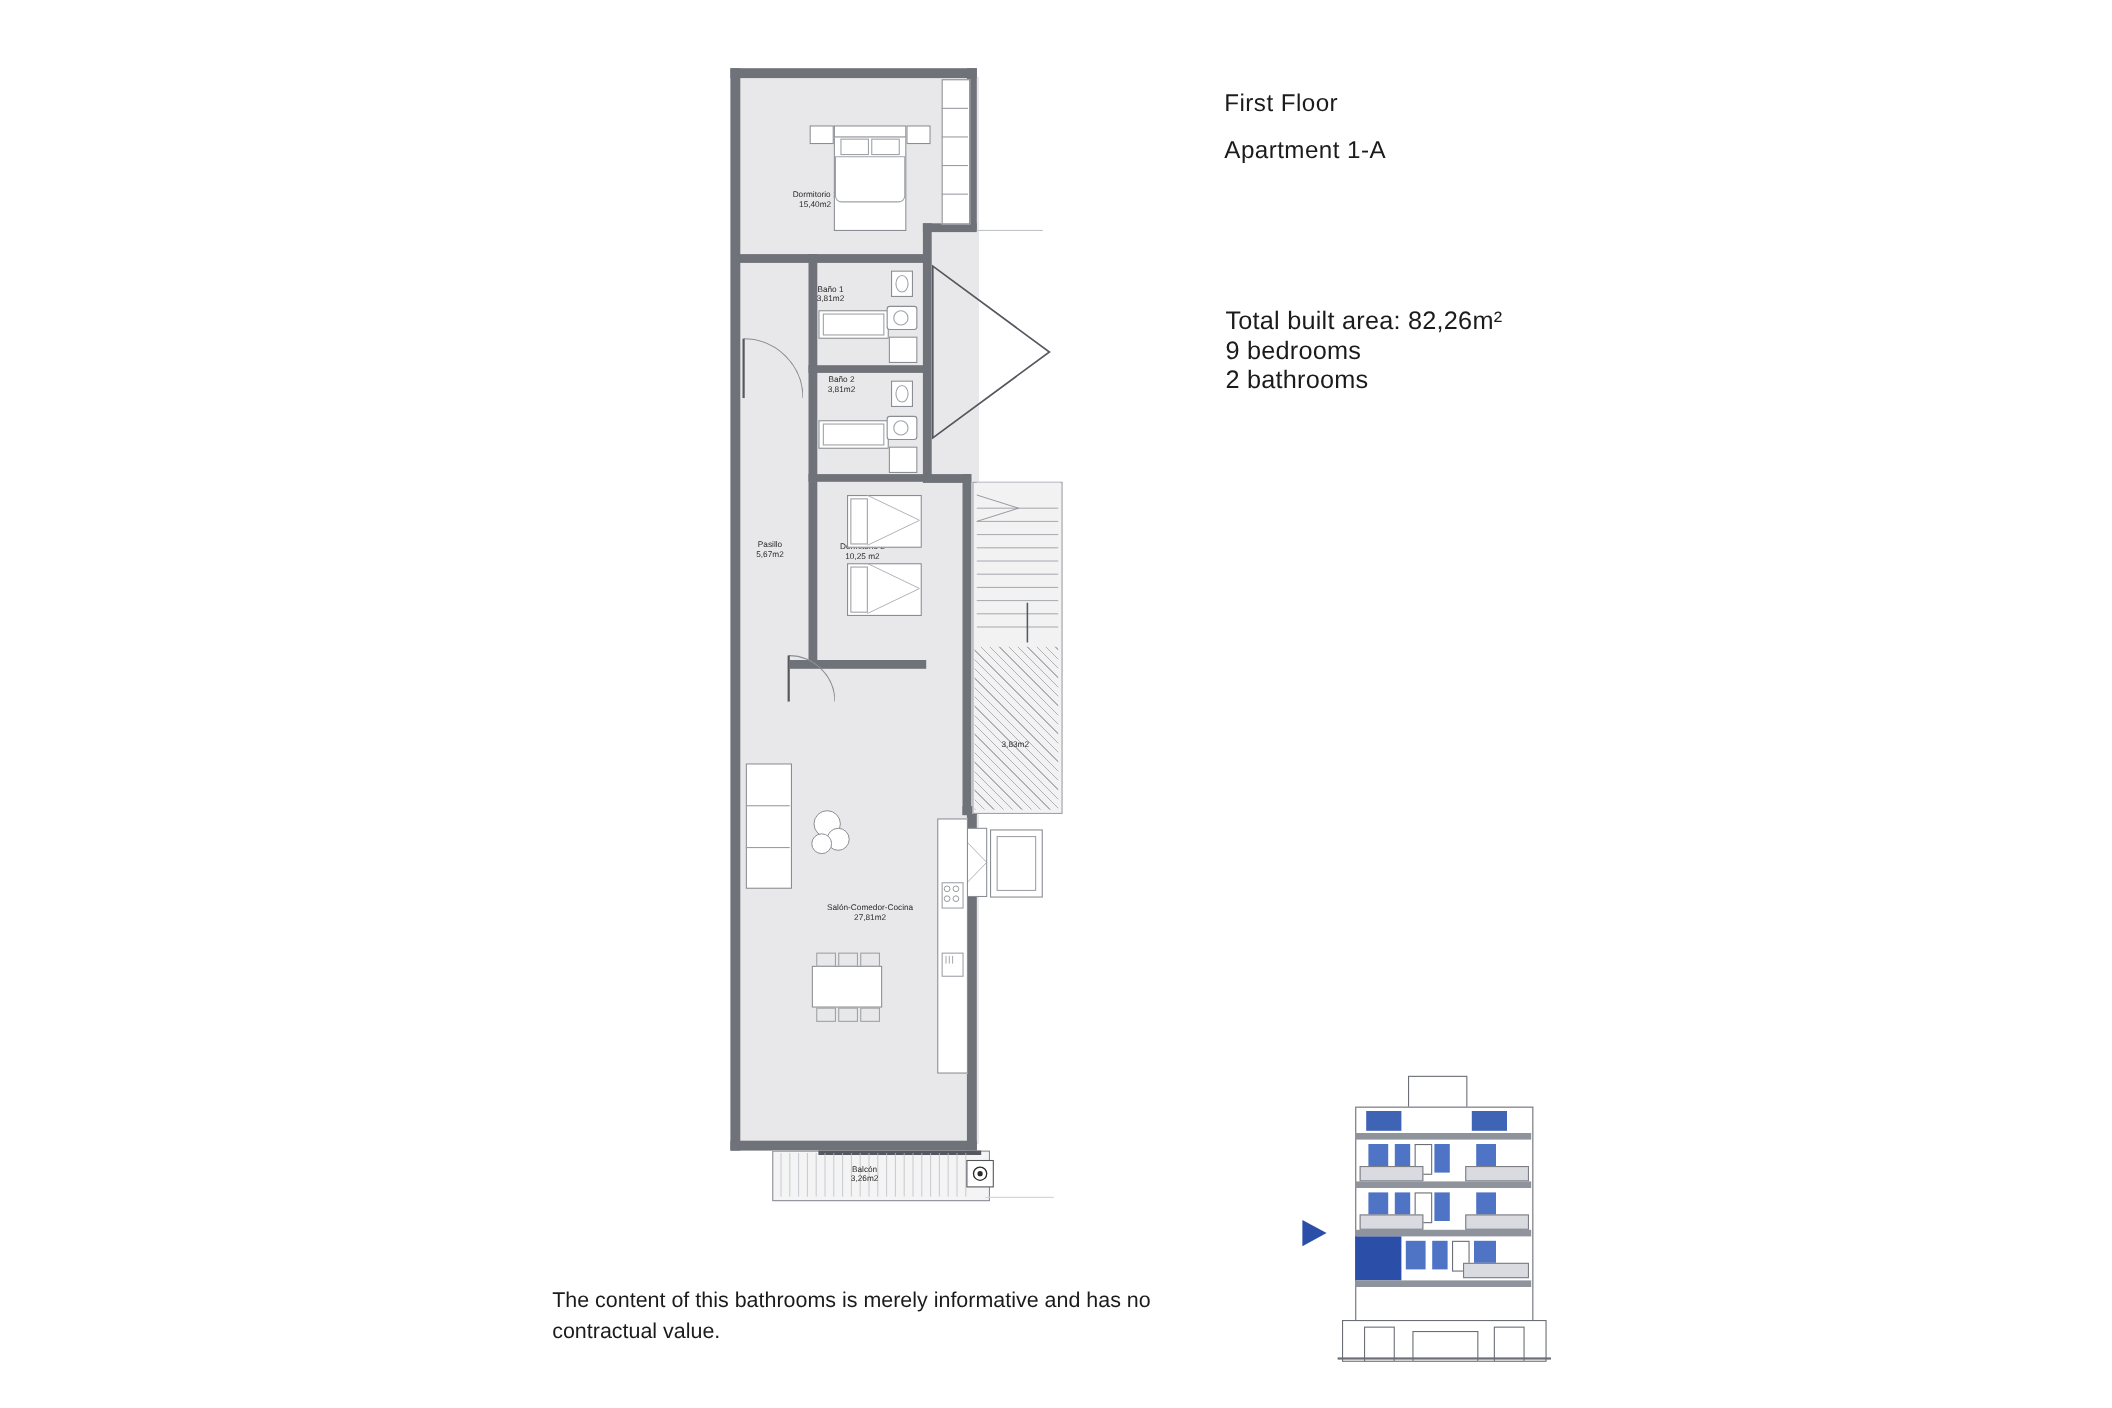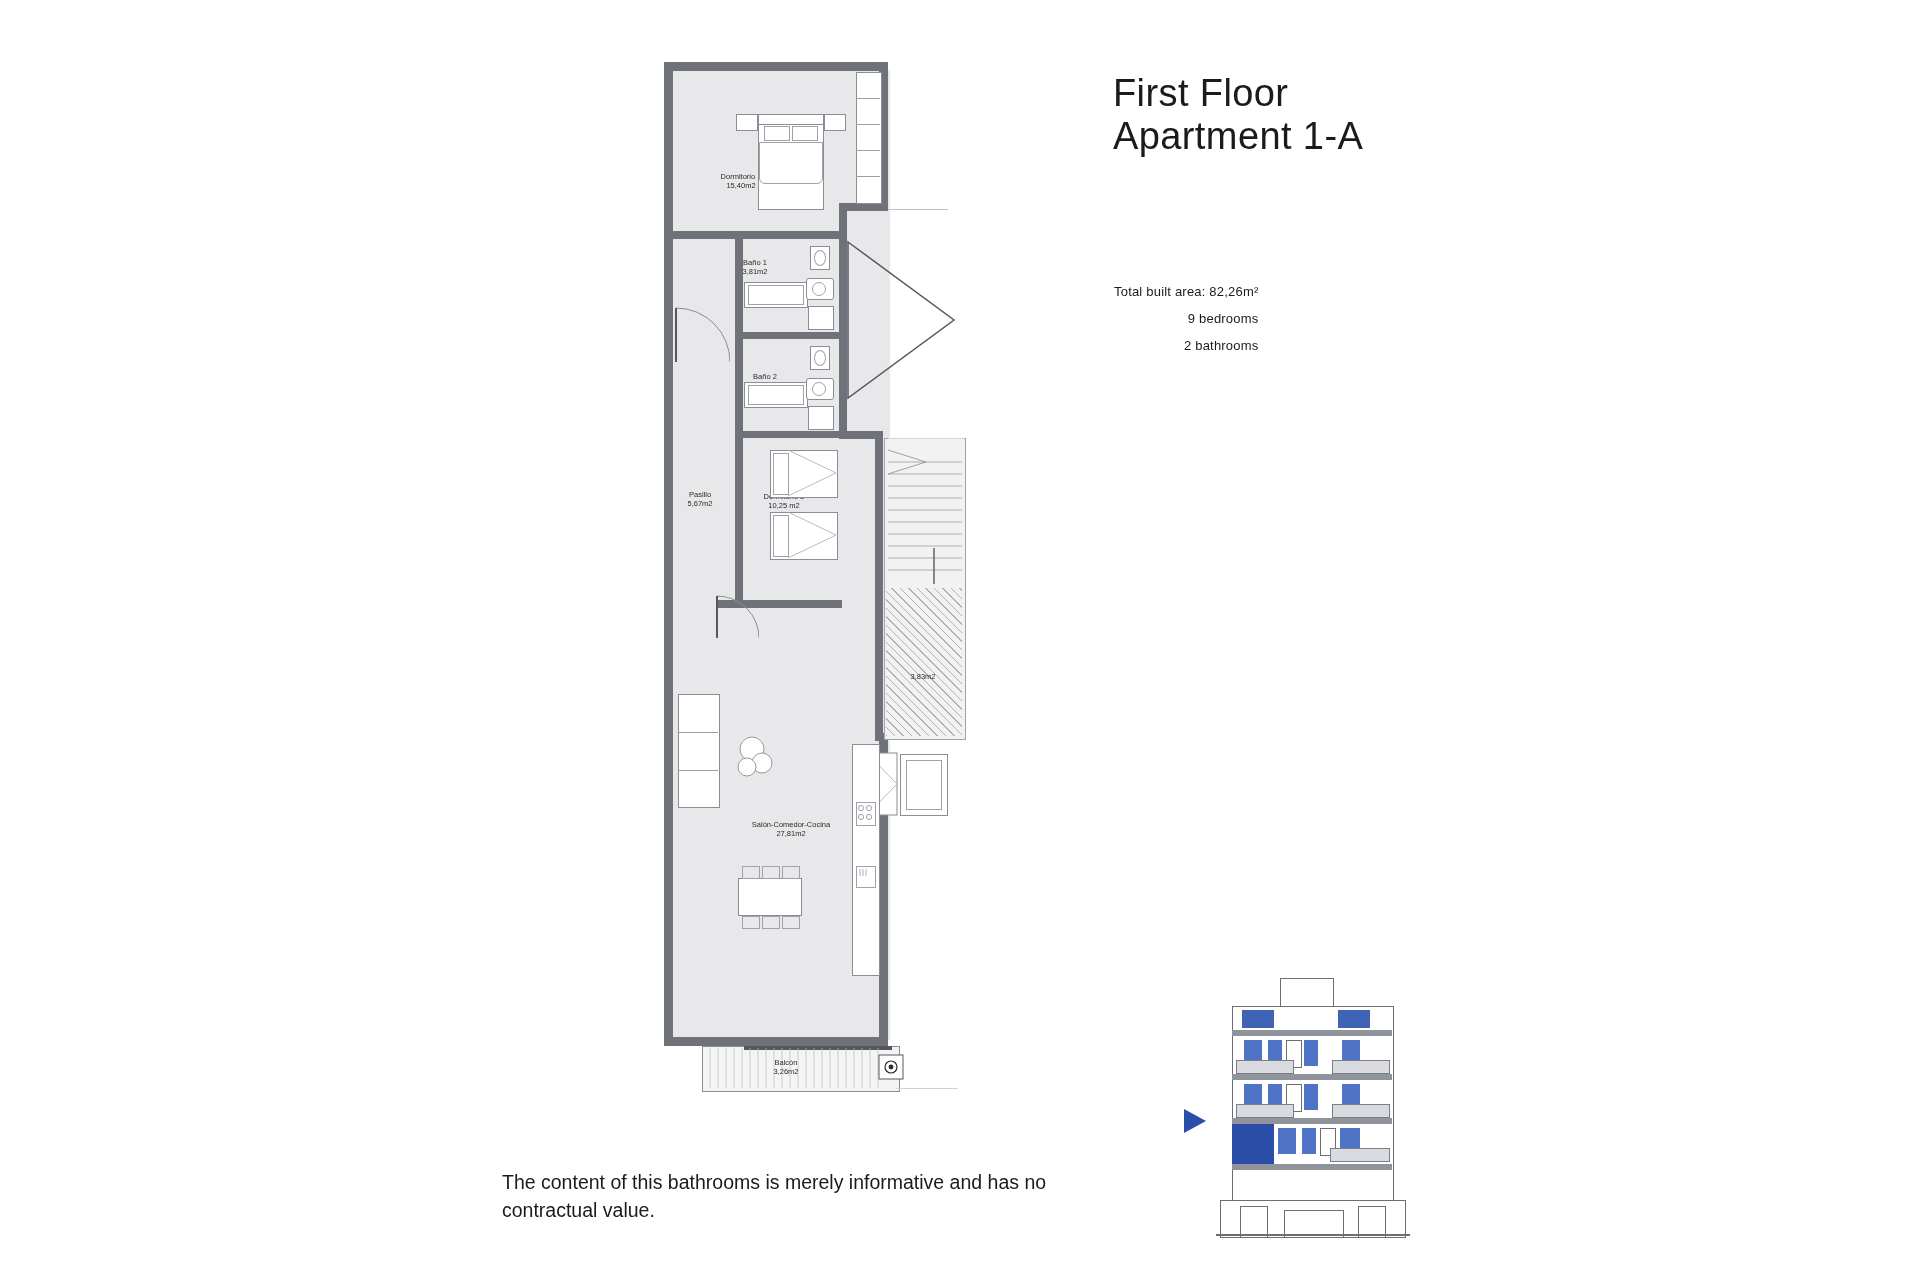--- a/index.html
+++ b/index.html
@@ -23,38 +23,37 @@
   }
 
   
   .title-block {
     position: absolute;
     left: 1113px;
     top: 72px;
     color: #1b1b1b;
   }
   .title-line {
-    font-size: 38px;
+    font-size: 22px;
     line-height: 43px;
     letter-spacing: 0.4px;
     font-weight: 400;
     white-space: nowrap;
   }
   .specs-block {
     position: absolute;
     left: 1114px;
     top: 278px;
     color: #1b1b1b;
   }
   .spec-line {
-    font-size: 13px;
+    font-size: 23px;
     line-height: 27px;
     letter-spacing: 0.2px;
     white-space: nowrap;
-    text-align: right;
   }
   .disclaimer {
     position: absolute;
     left: 502px;
     top: 1168px;
     width: 640px;
     font-size: 19.5px;
     line-height: 28px;
     color: #1b1b1b;
   }
@@ -186,21 +185,21 @@
     </div>
     <div class="outline fill-white" style="left:84px; top:222px; width:62px; height:24px;"></div>
     <div class="outline-thin" style="left:88px; top:225px; width:54px; height:18px;"></div>
     <div class="outline fill-white" style="left:150px; top:186px; width:18px; height:22px;"></div>
     <div class="outline-thin" style="left:154px; top:190px; width:10px; height:14px; border-radius:50%;"></div>
     <div class="outline fill-white" style="left:146px; top:218px; width:26px; height:20px; border-radius:3px;"></div>
     <div class="outline-thin" style="left:152px; top:222px; width:12px; height:12px; border-radius:50%;"></div>
     <div class="outline fill-white" style="left:148px; top:246px; width:24px; height:22px;"></div>
 
     <div class="wall" style="left:75px; top:371px; width:107px; height:7px;"></div>
-    <div class="lbl" style="left:78px; top:312px; width:54px;">
+    <div class="lbl" style="left:78px; top:280px; width:54px;">
       <b>Baño 2</b>
       <b>3,81m2</b>
     </div>
     <div class="outline fill-white" style="left:84px; top:322px; width:62px; height:24px;"></div>
     <div class="outline-thin" style="left:88px; top:325px; width:54px; height:18px;"></div>
     <div class="outline fill-white" style="left:150px; top:286px; width:18px; height:22px;"></div>
     <div class="outline-thin" style="left:154px; top:290px; width:10px; height:14px; border-radius:50%;"></div>
     <div class="outline fill-white" style="left:146px; top:318px; width:26px; height:20px; border-radius:3px;"></div>
     <div class="outline-thin" style="left:152px; top:322px; width:12px; height:12px; border-radius:50%;"></div>
     <div class="outline fill-white" style="left:148px; top:346px; width:24px; height:22px;"></div>

